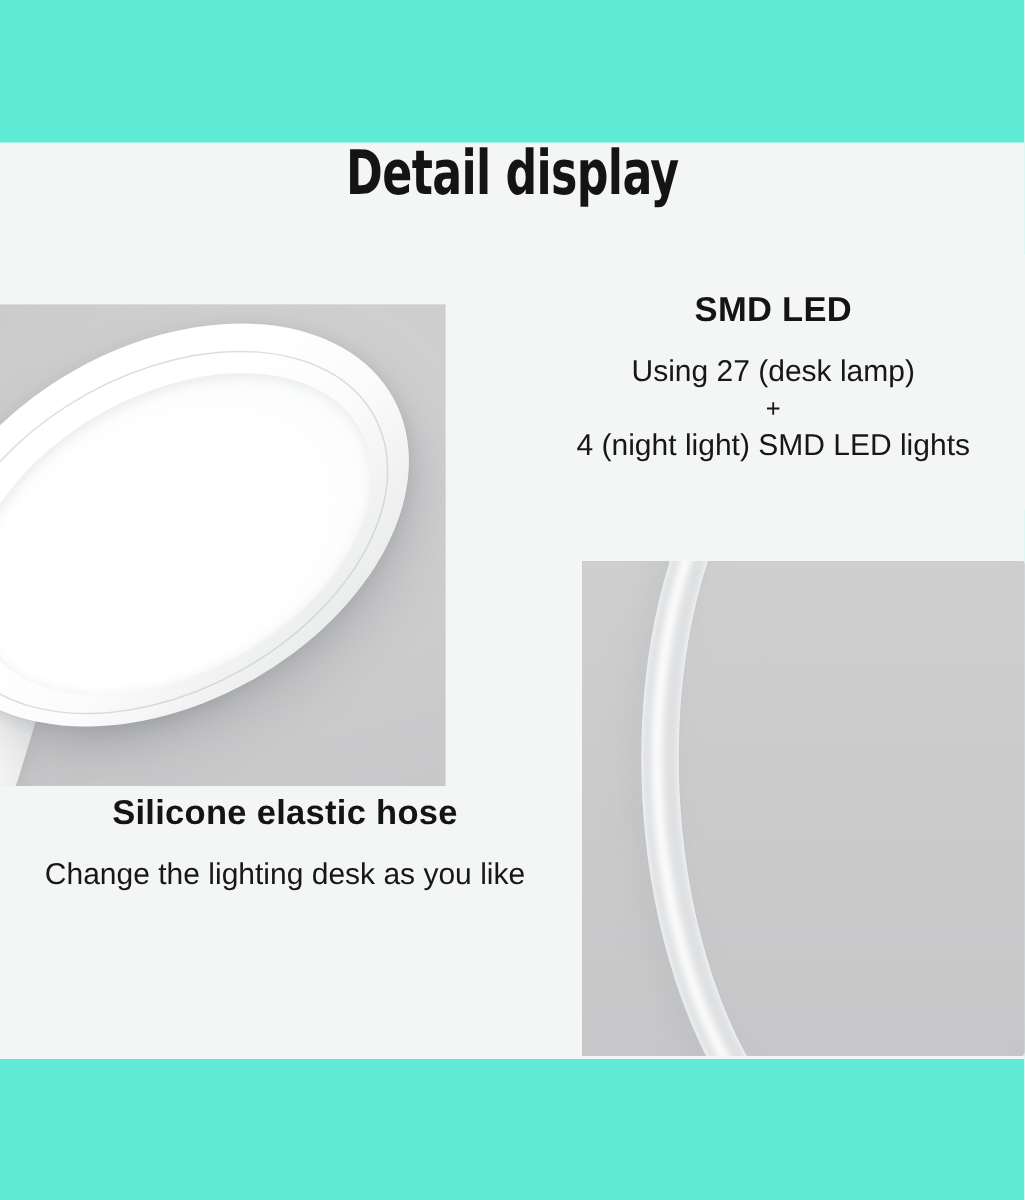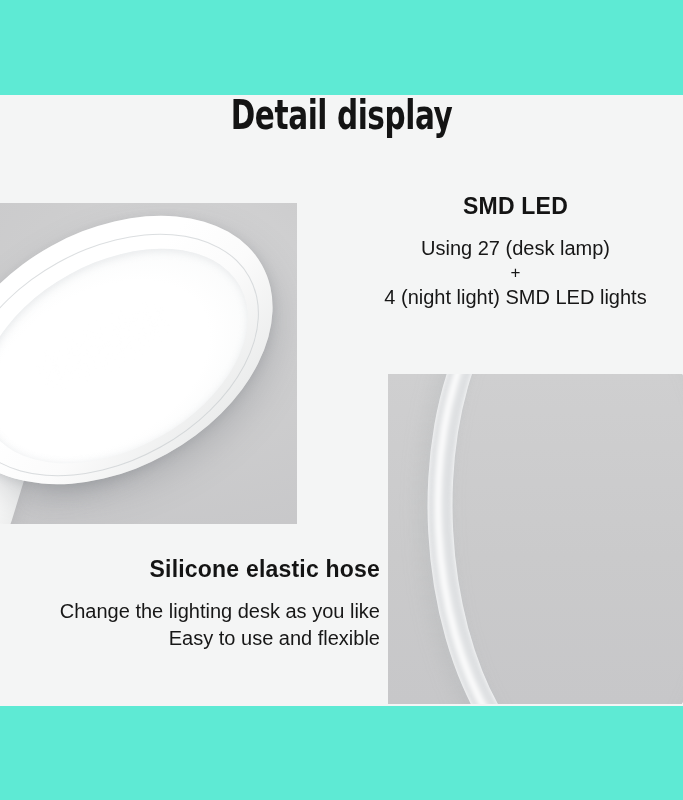--- a/index.html
+++ b/index.html
@@ -218,23 +218,22 @@
     text-align: center;
     color: #141414;
   }
   .block-smd {
     left: 348px;
     top: 192px;
     width: 335px;
   }
   .block-hose {
     left: 0px;
-    top: 555px;
+    top: 527px;
     width: 380px;
-    text-align: right;
   }
   .block-title {
     font-size: 23px;
     font-weight: 700;
     line-height: 28px;
     margin: 0 0 15px 0;
     letter-spacing: 0.2px;
   }
   .block-line {
     font-size: 20px;
@@ -282,16 +281,15 @@
   <div class="text-block block-smd">
     <div class="block-title">SMD LED</div>
     <div class="block-line">Using 27 (desk lamp)</div>
     <div class="block-line plus">+</div>
     <div class="block-line">4 (night light) SMD LED lights</div>
   </div>
 
   <div class="text-block block-hose">
     <div class="block-title">Silicone elastic hose</div>
     <div class="block-line">Change the lighting desk as you like</div>
-    <div class="block-line">Easy to use and flexible</div>
   </div>
 
 </div>
 
 </body></html>

